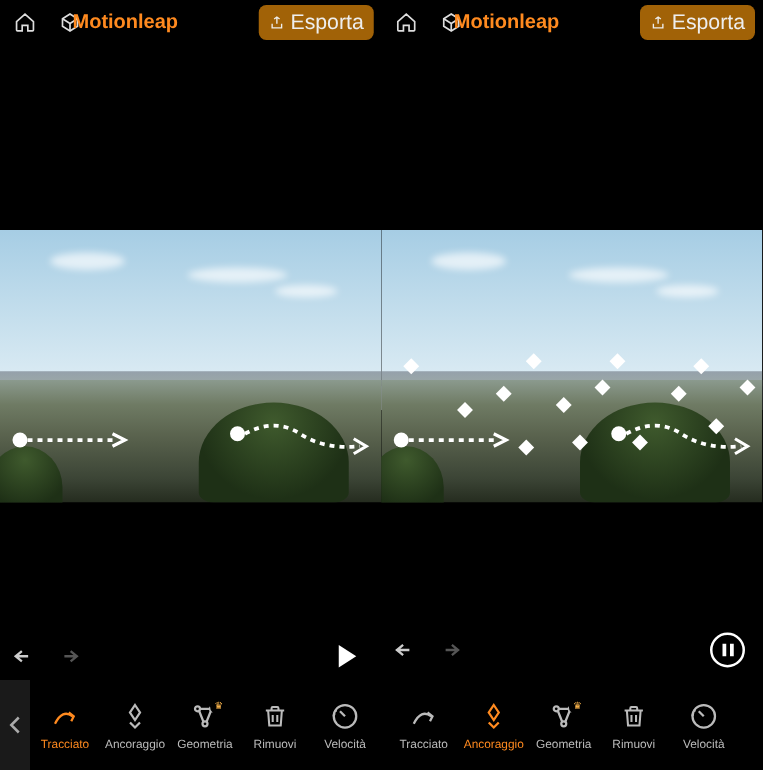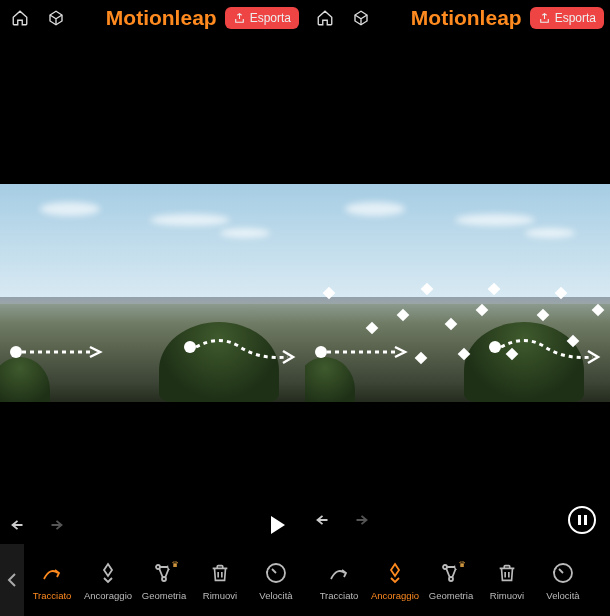--- a/index.html
+++ b/index.html
@@ -29,35 +29,35 @@
     width: 28px;
     height: 28px;
     display: flex;
     align-items: center;
     justify-content: center;
     color: #ddd;
     cursor: pointer;
   }
   .title {
     flex: 1;
-    text-align: right;
+    text-align: left;
     color: #ff8a1f;
     font-weight: 600;
-    font-size: 21px;
+    font-size: 16px;
     margin-left:-20px;
   }
   .export-btn {
-    background: #ef4444;
+    background: #a16207;
     color: #eee;
     border-radius: 6px;
     display: flex;
     align-items: center;
     gap: 4px;
     padding: 4px 8px;
-    font-size: 12px;
+    font-size: 17px;
     cursor: pointer;
   }
   .canvas-zone {
     flex: 1;
     display: flex;
     align-items: center;
     justify-content: center;
   }
   .image {
     width: 100%;

